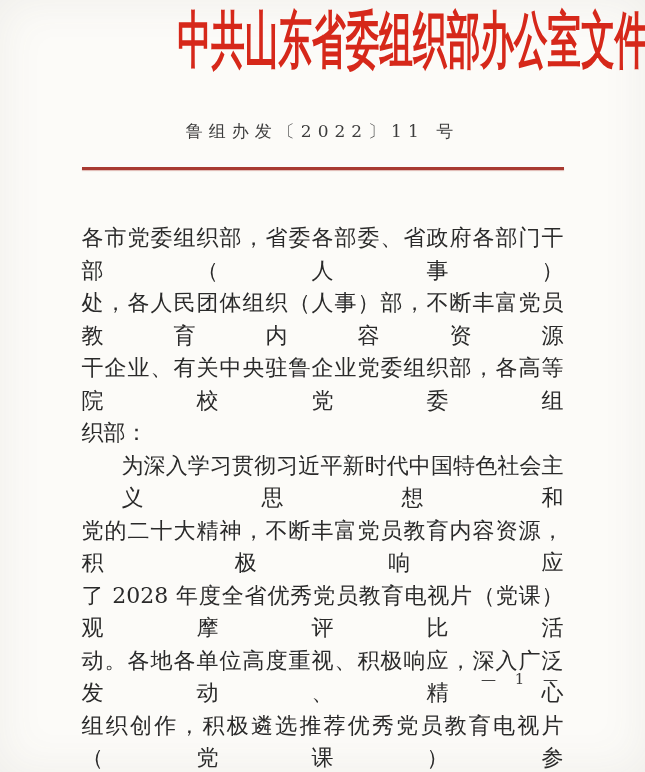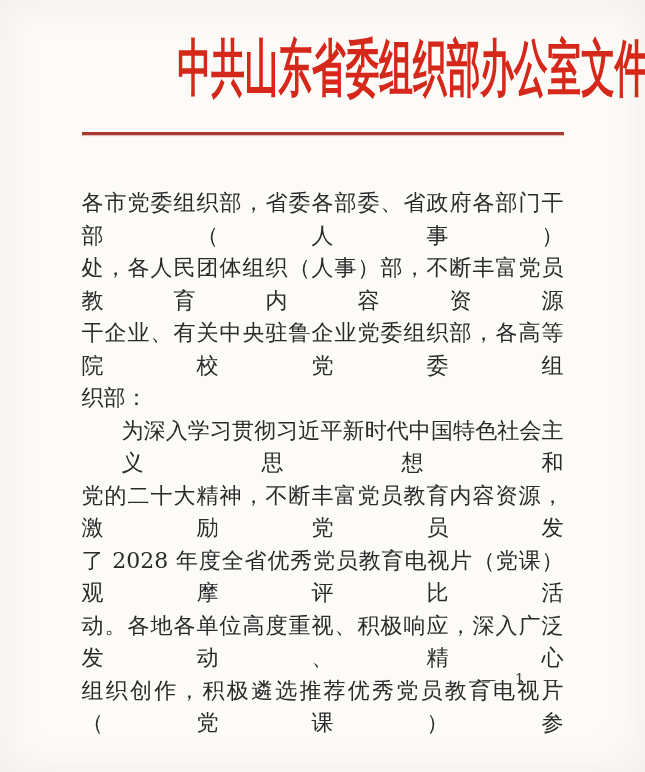--- a/index.html
+++ b/index.html
@@ -15,21 +15,20 @@
     height: 772px;
     margin: 0 auto;
     background: var(--paper);
     position: relative;
     overflow: hidden;
     box-shadow: inset 0 0 46px rgba(90,85,80,0.08);
     font-family: "DejaVu Serif", "Liberation Serif", serif;
     color: var(--ink);
   }
   .org-title-wrap {
-    margin-top: 28px;
     text-align: center;
     height: 80px;
   }
   .org-title {
     display: inline-block;
     white-space: nowrap;
     font-size: 59px;
     line-height: 80px;
     font-weight: 900;
     color: var(--accent-red);
@@ -87,38 +86,39 @@
 </style>
 </head>
 <body>
 
 <div class="page">
 
   <div class="org-title-wrap">
     <div class="org-title">中共山东省委组织部办公室文件</div>
   </div>
 
+  <div class="doc-number">鲁组办发〔2022〕11 号</div>
 
   <div class="red-line"></div>
 
   <h1 class="doc-title">
   </h1>
 
   <div class="body-block">
 
     <p class="para">
       <span class="text-line j">各市党委组织部，省委各部委、省政府各部门干部（人事）</span>
       <span class="text-line j">处，各人民团体组织（人事）部，不断丰富党员教育内容资源</span>
       <span class="text-line j">干企业、有关中央驻鲁企业党委组织部，各高等院校党委组</span>
       <span class="text-line">织部：</span>
     </p>
 
     <p class="para">
       <span class="text-line j indent">为深入学习贯彻习近平新时代中国特色社会主义思想和</span>
-      <span class="text-line j">党的二十大精神，不断丰富党员教育内容资源，激励党员发</span>
+      <span class="text-line j">党的二十大精神，不断丰富党员教育内容资源，积极响应</span>
       <span class="text-line j">了 2028 年度全省优秀党员教育电视片（党课）观摩评比活</span>
       <span class="text-line j">动。各地各单位高度重视、积极响应，深入广泛发动、精心</span>
       <span class="text-line j">组织创作，积极遴选推荐优秀党员教育电视片（党课）参</span>
     </p>
 
   </div>
 
   <div class="page-number">— 1 —</div>
 
 </div>

